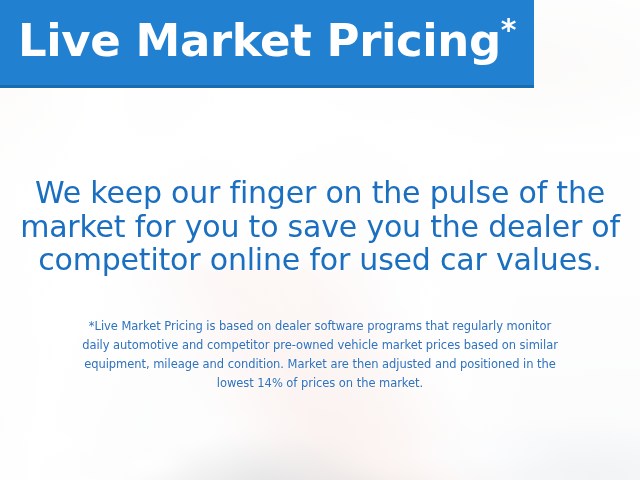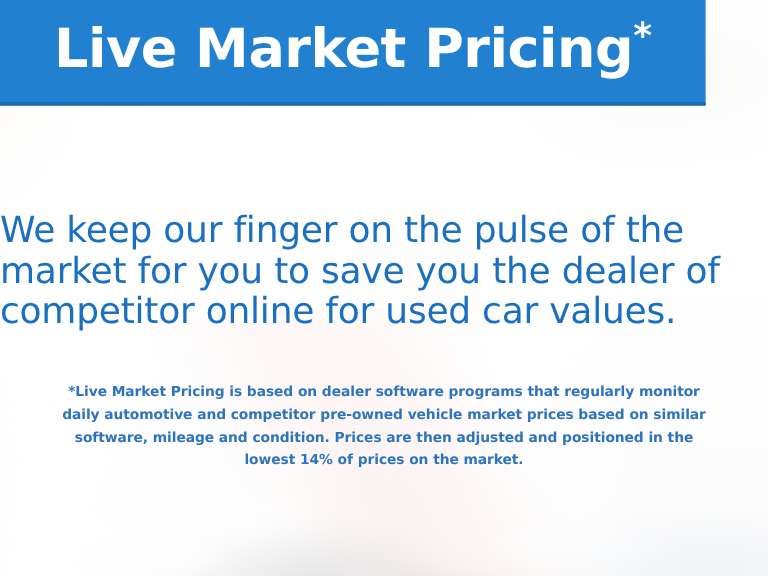--- a/index.html
+++ b/index.html
@@ -84,21 +84,21 @@
       rgba(255,255,255,0.86) 56%,
       rgba(255,255,255,0.82) 74%,
       rgba(255,255,255,0.80) 100%);
   }
 
   
   #header-banner {
     position: absolute;
     left: 0;
     top: 0;
-    width: 588px;
+    width: 534px;
     height: 88px;
     background: #2180d0;
     border-bottom: 3px solid #1a6cb0;
     box-sizing: border-box;
     display: flex;
     align-items: center;
     justify-content: center;
     z-index: 3;
   }
   #banner-title {
@@ -118,20 +118,21 @@
     line-height: 0;
   }
 
   
   #headline {
     position: absolute;
     left: 0;
     top: 176px;
     width: 640px;
     z-index: 2;
+    text-align: center;
     color: #1a6fc0;
     font-family: "DejaVu Sans", sans-serif;
     font-size: 30px;
     font-weight: normal;
     line-height: 33.5px;
     letter-spacing: -0.2px;
     margin: 0;
     padding: 0;
     text-shadow: 0 0 3px rgba(255,255,255,0.95), 0 0 7px rgba(255,255,255,0.8);
   }
@@ -144,21 +145,21 @@
   #fine-print {
     position: absolute;
     left: 0;
     top: 317px;
     width: 640px;
     z-index: 2;
     text-align: center;
     color: #2f72bd;
     font-family: "DejaVu Sans", sans-serif;
     font-size: 11.5px;
-    font-weight: bold;
+    font-weight: normal;
     line-height: 19px;
     letter-spacing: -0.05px;
     margin: 0;
     padding: 0;
     text-shadow: 0 0 3px rgba(255,255,255,0.95), 0 0 6px rgba(255,255,255,0.75);
   }
   .fine-print-line {
     display: block;
     white-space: nowrap;
   }
@@ -183,17 +184,17 @@
 
   <p id="headline">
     <span class="headline-line">We keep our finger on the pulse of the</span>
     <span class="headline-line">market for you to save you the dealer of</span>
     <span class="headline-line">competitor online for used car values.</span>
   </p>
 
   <p id="fine-print">
     <span class="fine-print-line">*Live Market Pricing is based on dealer software programs that regularly monitor</span>
     <span class="fine-print-line">daily automotive and competitor pre-owned vehicle market prices based on similar</span>
-    <span class="fine-print-line">software, mileage and condition. Prices are then adjusted and positioned in the</span>
+    <span class="fine-print-line">equipment, mileage and condition. Market are then adjusted and positioned in the</span>
     <span class="fine-print-line">lowest 14% of prices on the market.</span>
   </p>
 
 </div>
 
 </body></html>

